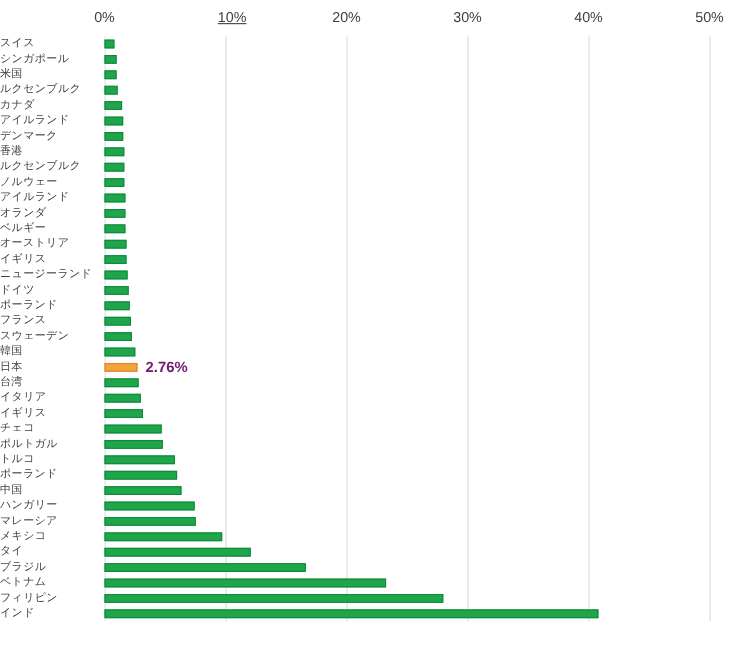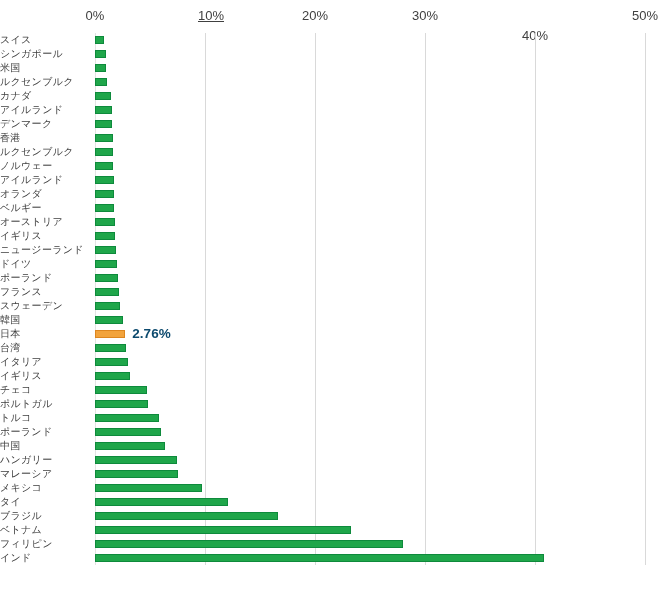--- a/index.html
+++ b/index.html
@@ -75,35 +75,35 @@
   }
   .bar.highlighted {
     background: #f2a33c;
     border-color: #dd861f;
   }
   .bar-value-label {
     position: absolute;
     top: -1px;
     font-size: 13.5px;
     font-weight: bold;
-    color: #0c4a6e;
+    color: #701a75;
     line-height: 15px;
     white-space: nowrap;
   }
 </style>
 </head>
 <body>
 
 <div class="chart-container">
   <div class="x-axis">
       <span class="x-tick" style="left: 95px;">0%</span>
       <span class="x-tick" style="left: 211px; text-decoration: underline;">10%</span>
       <span class="x-tick" style="left: 315px;">20%</span>
       <span class="x-tick" style="left: 425px;">30%</span>
-      <span class="x-tick" style="left: 535px; margin-top: 20px;">40%</span>
+      <span class="x-tick" style="left: 535px;">40%</span>
       <span class="x-tick" style="left: 645px;">50%</span>
     </div>
   <div class="y-labels">
       <div class="y-label">スイス</div>
       <div class="y-label">シンガポール</div>
       <div class="y-label">米国</div>
       <div class="y-label">ルクセンブルク</div>
       <div class="y-label">カナダ</div>
       <div class="y-label">アイルランド</div>
       <div class="y-label">デンマーク</div>

